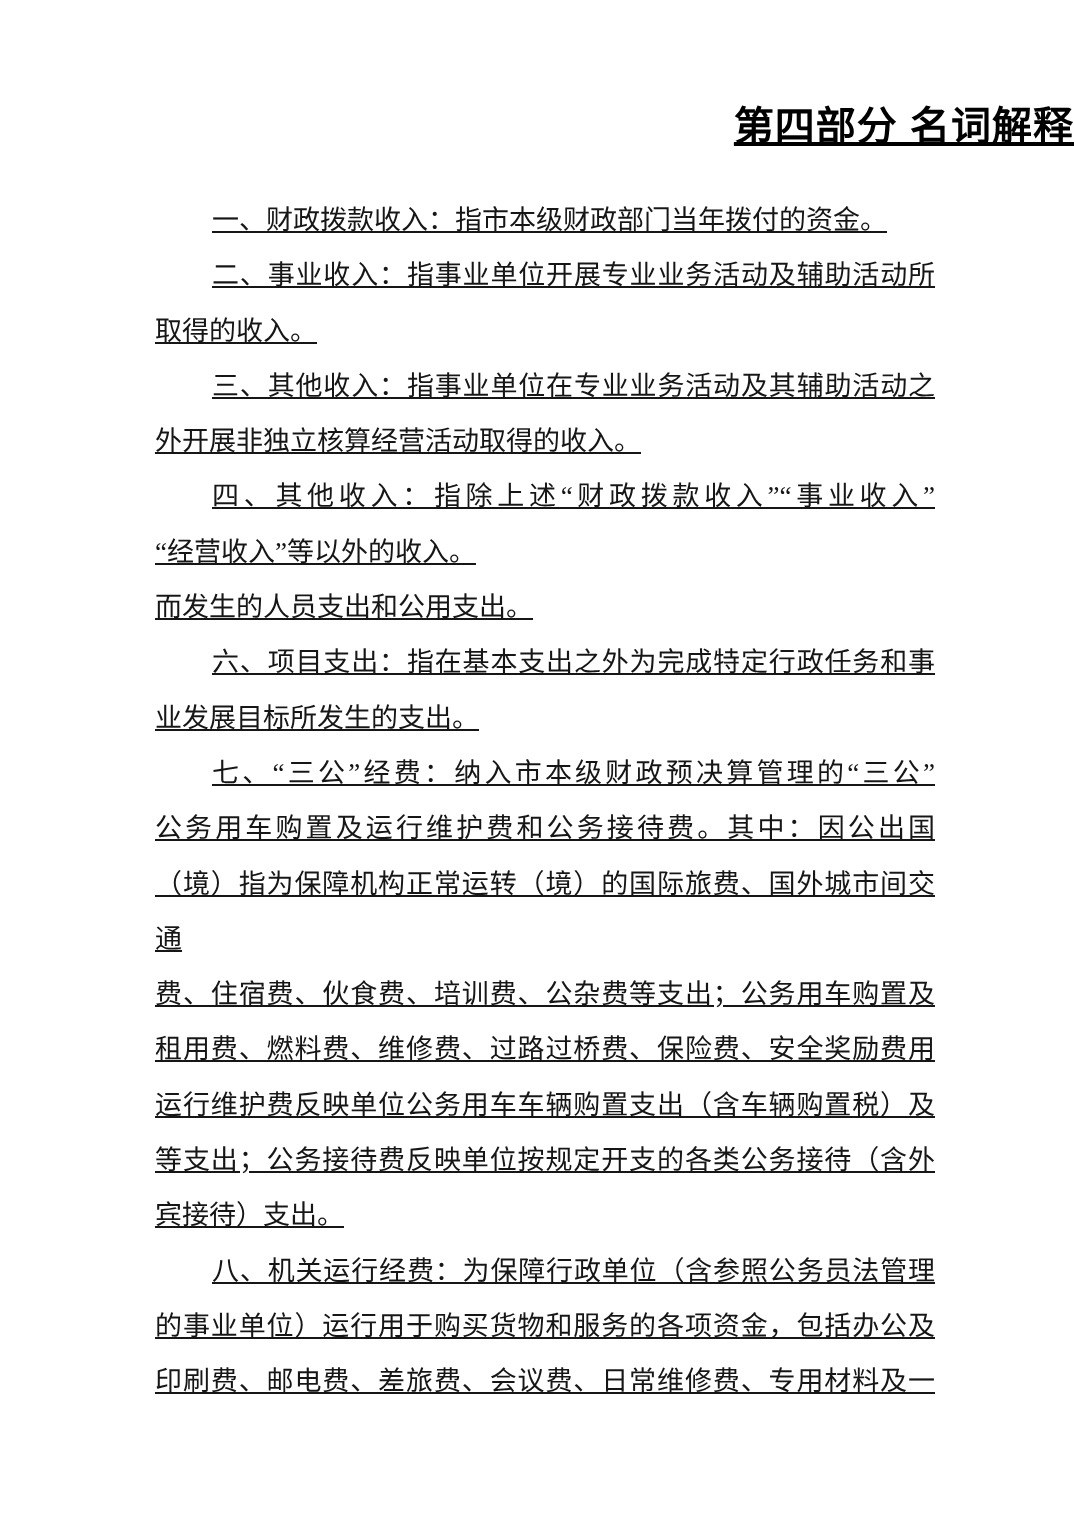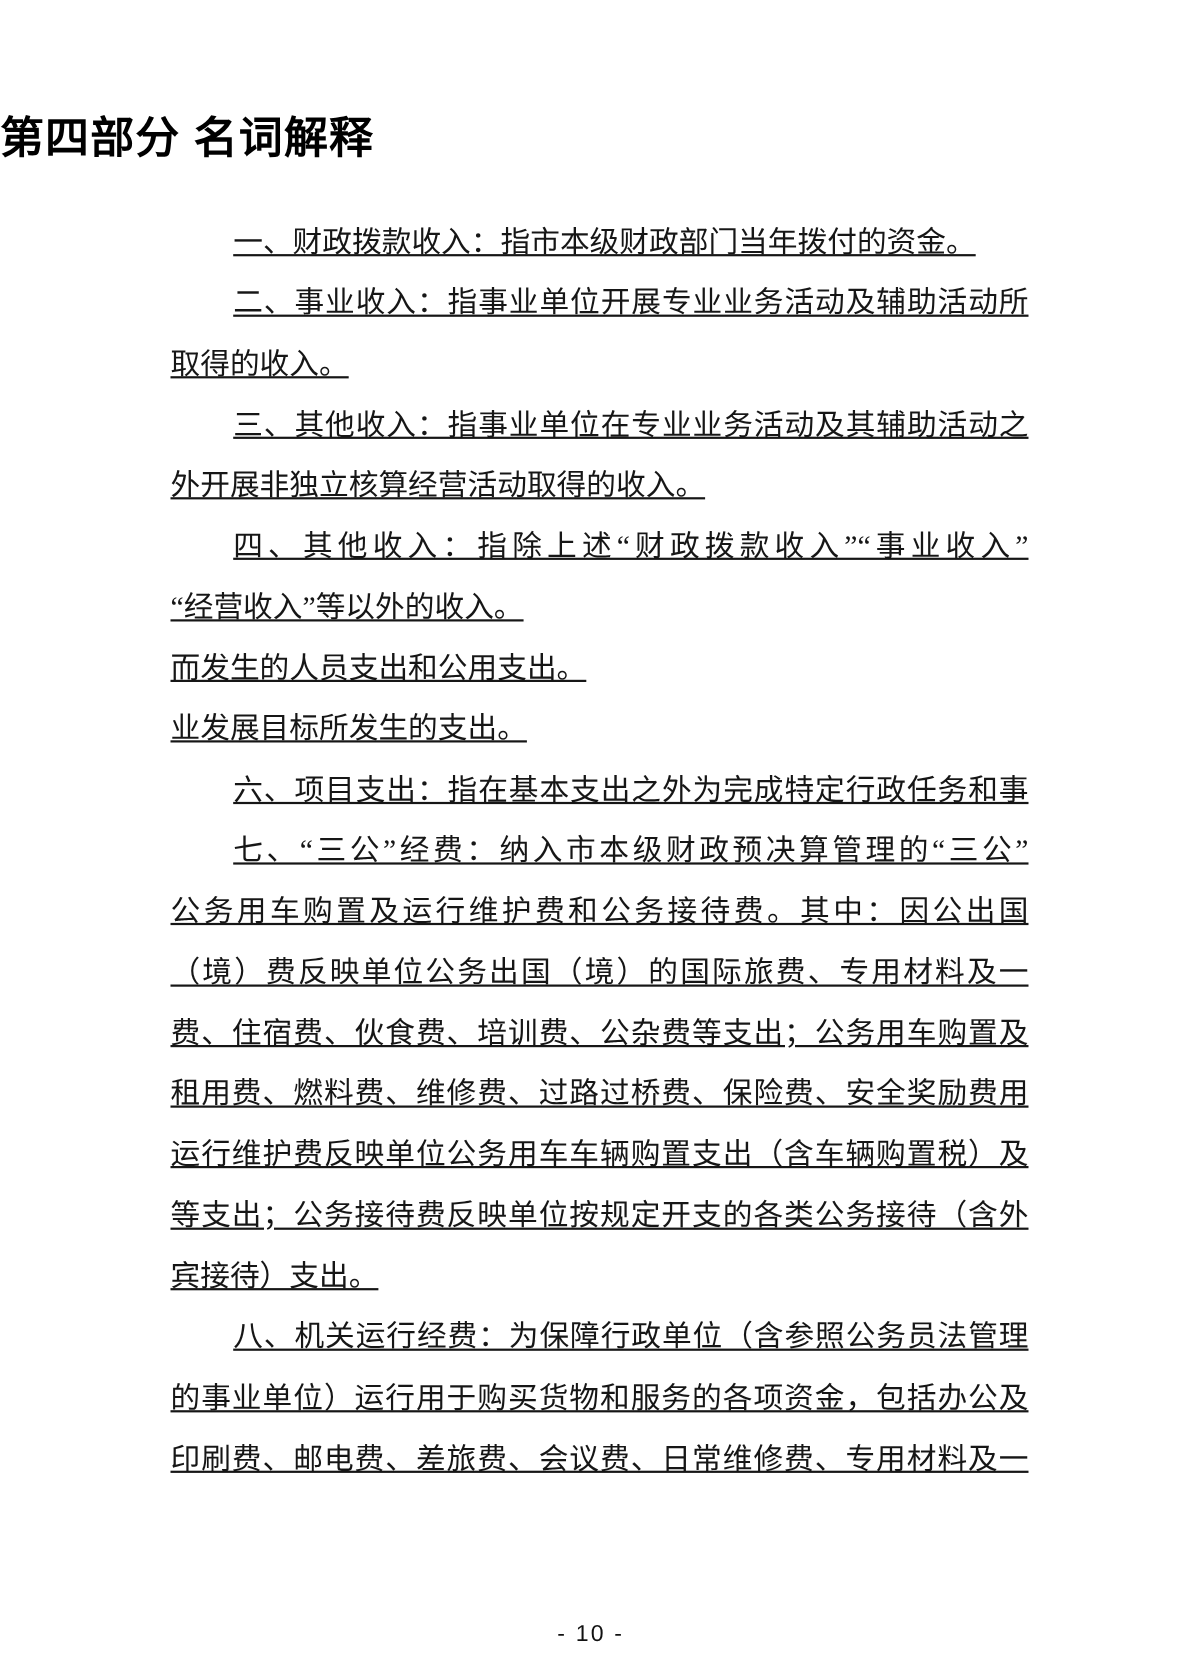--- a/index.html
+++ b/index.html
@@ -11,27 +11,28 @@
     position: relative;
     width: 1074px;
     height: 1520px;
     margin: 0 auto;
     background: #ffffff;
     color: #141414;
     overflow: hidden;
   }
   .doc-title {
     margin: 102px 0 0 0;
-    text-align: left;
+    text-align: right;
     font-family: "Liberation Sans", "DejaVu Sans", sans-serif;
     font-weight: 700;
     font-size: 40px;
     line-height: 48px;
     letter-spacing: 1px;
     color: #000000;
+    text-decoration: underline;
   }
   .doc-body {
     margin: 43px 139px 0 155px; 
     font-family: "Liberation Serif", "DejaVu Serif", serif;
     font-size: 27px;
     line-height: 55.3px;
     color: #161616;
     text-decoration: underline;
   }
   .line {
@@ -72,33 +73,32 @@
     <div class="line">取得的收入。</div>
 
     <div class="line first fill">三、其他收入：指事业单位在专业业务活动及其辅助活动之</div>
     <div class="line">外开展非独立核算经营活动取得的收入。</div>
 
     <div class="line first fill">四、其他收入：指除上述“财政拨款收入”“事业收入”</div>
     <div class="line">“经营收入”等以外的收入。</div>
 
     <div class="line">而发生的人员支出和公用支出。</div>
 
+    <div class="line first fill">六、项目支出：指在基本支出之外为完成特定行政任务和事</div>
     <div class="line">业发展目标所发生的支出。</div>
-    <div class="line first fill">六、项目支出：指在基本支出之外为完成特定行政任务和事</div>
 
     <div class="line first fill">七、“三公”经费：纳入市本级财政预决算管理的“三公”</div>
     <div class="line fill">公务用车购置及运行维护费和公务接待费。其中：因公出国</div>
-    <div class="line fill">（境）费反映单位公务出国（境）的国际旅费、专用材料及一</div>
+    <div class="line fill">（境）指为保障机构正常运转（境）的国际旅费、国外城市间交通</div>
     <div class="line fill">费、住宿费、伙食费、培训费、公杂费等支出；公务用车购置及</div>
     <div class="line fill">租用费、燃料费、维修费、过路过桥费、保险费、安全奖励费用</div>
     <div class="line fill">运行维护费反映单位公务用车车辆购置支出（含车辆购置税）及</div>
     <div class="line fill">等支出；公务接待费反映单位按规定开支的各类公务接待（含外</div>
     <div class="line">宾接待）支出。</div>
 
     <div class="line first fill">八、机关运行经费：为保障行政单位（含参照公务员法管理</div>
     <div class="line fill">的事业单位）运行用于购买货物和服务的各项资金，包括办公及</div>
     <div class="line fill">印刷费、邮电费、差旅费、会议费、日常维修费、专用材料及一</div>
 
   </div>
 
-  <div class="page-footer">- 10 -</div>
 
 </div>
 
 </body></html>

